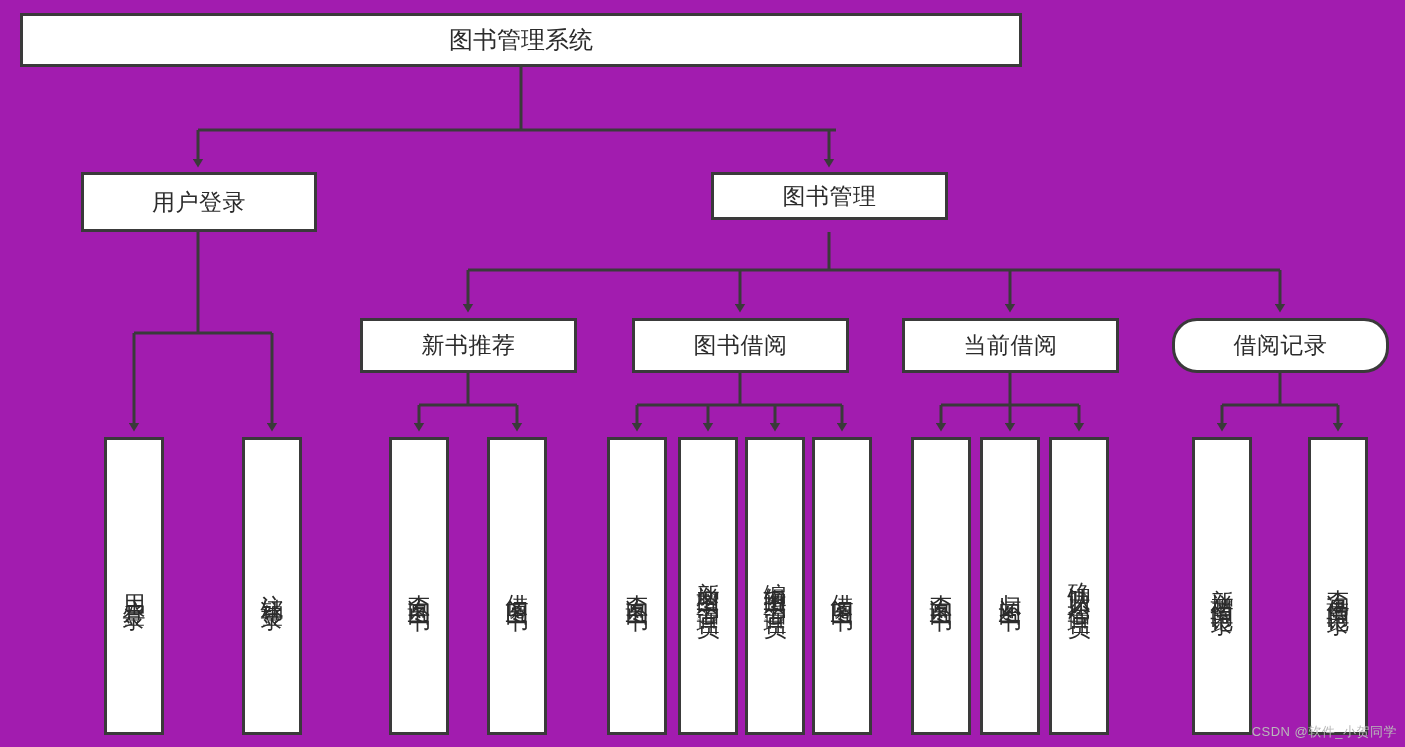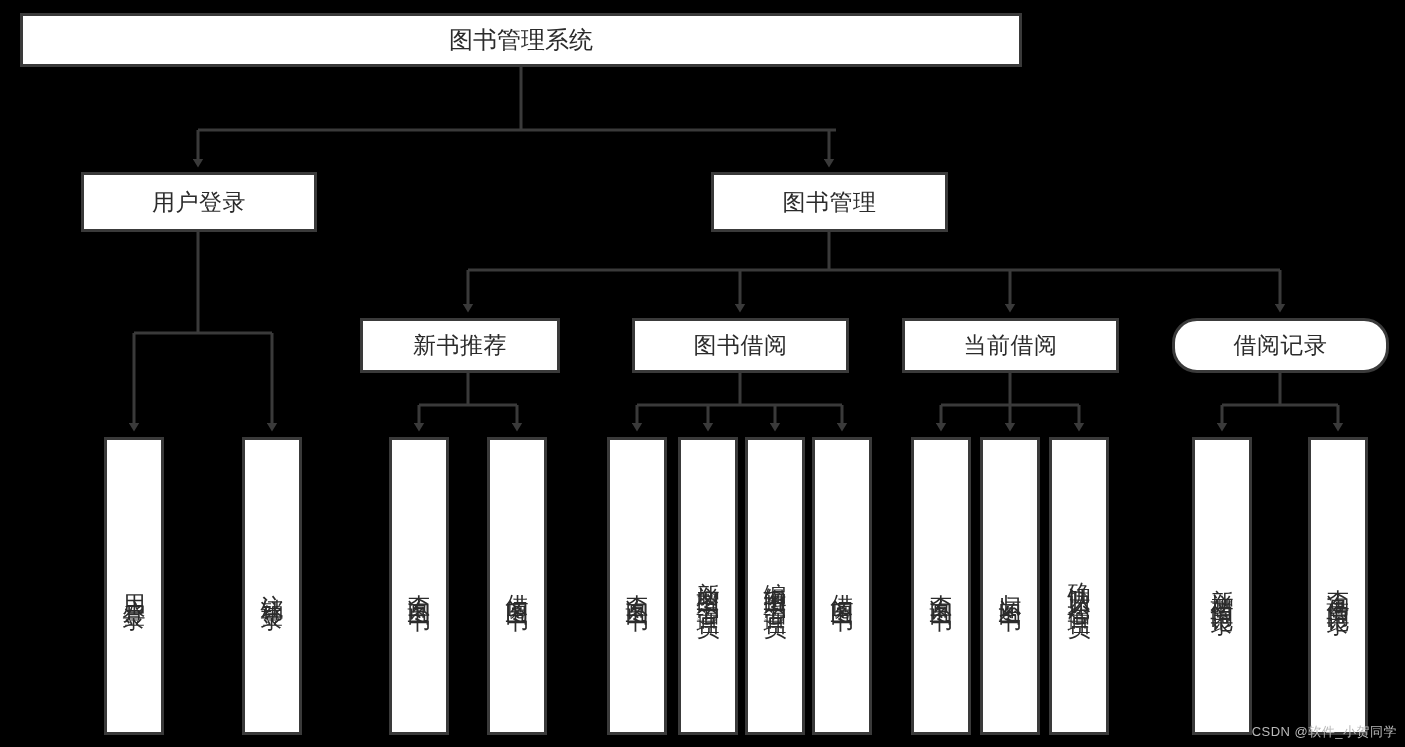--- a/index.html
+++ b/index.html
@@ -8,21 +8,21 @@
     padding: 0;
     background: #ffffff;
   }
   body {
     font-family: "Liberation Sans", "DejaVu Sans", sans-serif;
   }
   #canvas {
     position: relative;
     width: 1405px;
     height: 747px;
-    background: #000000;
+    background: #a21caf;
     overflow: hidden;
   }
   #edges {
     position: absolute;
     left: 0;
     top: 0;
     width: 1405px;
     height: 747px;
     pointer-events: none;
   }
@@ -125,25 +125,25 @@
     </g>
   </svg>
 
   <div class="node root" style="left:20px; top:13px; width:1002px; height:54px;">
     <span>图书管理系统</span>
   </div>
 
   <div class="node h" style="left:81px; top:172px; width:236px; height:60px;">
     <span>用户登录</span>
   </div>
-  <div class="node h" style="left:711px; top:172px; width:237px; height:60px;">
+  <div class="node h" style="left:711px; top:172px; width:237px; height:48px;">
     <span>图书管理</span>
   </div>
 
-  <div class="node h" style="left:360px; top:318px; width:200px; height:55px;">
+  <div class="node h" style="left:360px; top:318px; width:217px; height:55px;">
     <span>新书推荐</span>
   </div>
   <div class="node h" style="left:902px; top:318px; width:217px; height:55px;">
     <span>当前借阅</span>
   </div>
   <div class="node h" style="left:632px; top:318px; width:217px; height:55px;">
     <span>图书借阅</span>
   </div>
   <div class="node h" style="left:1172px; top:318px; width:217px; height:55px;border-radius:25px;">
     <span>借阅记录</span>

